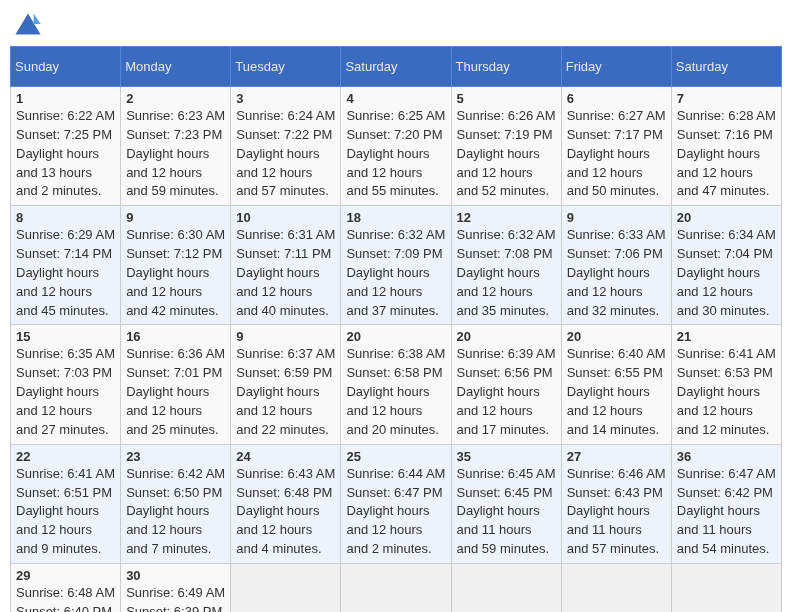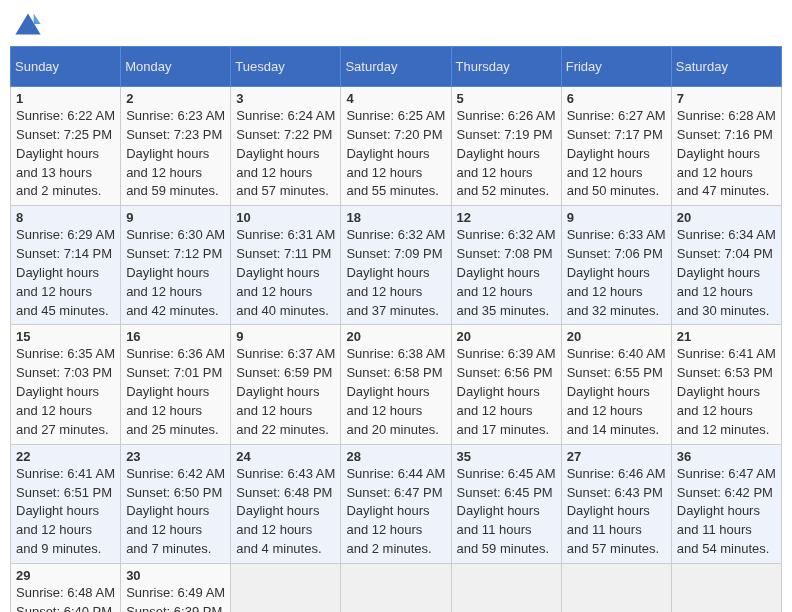--- a/index.html
+++ b/index.html
@@ -338,21 +338,21 @@
         <td>
           <span class="day-num">24</span>
           <div class="day-info">
             Sunrise: 6:43 AM<br>
             Sunset: 6:48 PM<br>
             Daylight hours<br>
             and 12 hours and 4 minutes.
           </div>
         </td>
         <td>
-          <span class="day-num">28</span>
+          <span class="day-num">25</span>
           <div class="day-info">
             Sunrise: 6:44 AM<br>
             Sunset: 6:47 PM<br>
             Daylight hours<br>
             and 12 hours and 2 minutes.
           </div>
         </td>
         <td>
           <span class="day-num">35</span>
           <div class="day-info">

